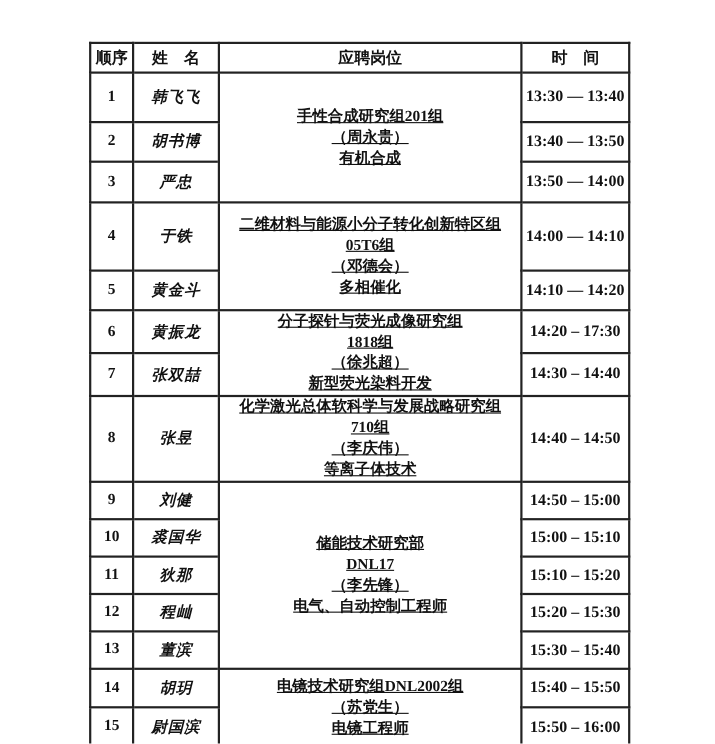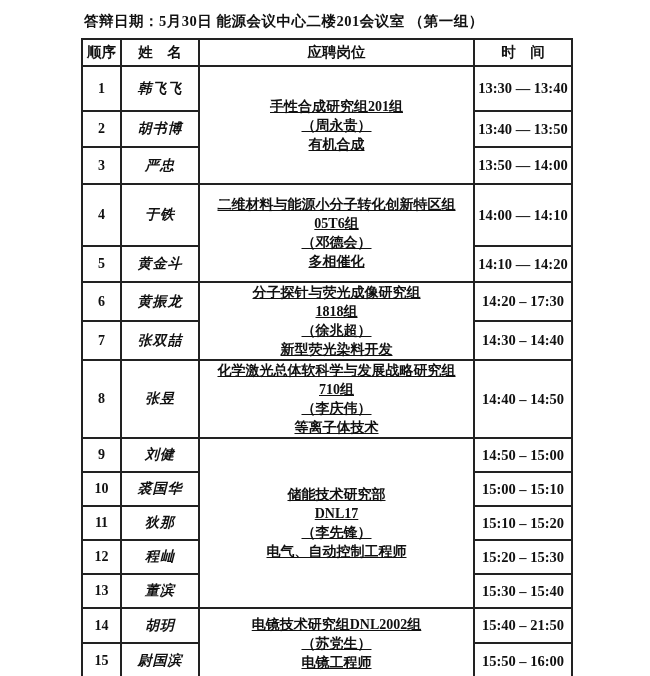--- a/index.html
+++ b/index.html
@@ -52,21 +52,20 @@
   tbody tr:nth-child(11) { height: 34px; }
   tbody tr:nth-child(12) { height: 34px; }
   tbody tr:nth-child(13) { height: 34px; }
   tbody tr:nth-child(14) { height: 35px; }
   tbody tr:nth-child(15) { height: 36px; }
 </style>
 </head>
 <body>
 
 <div class="page">
-  <div class="doc-title">答辩日期：5月30日  能源会议中心二楼201会议室  （第一组）</div>
 
   <table class="schedule">
     <colgroup>
       <col style="width:39px">
       <col style="width:78px">
       <col style="width:275px">
       <col style="width:98px">
     </colgroup>
     <thead>
       <tr>
@@ -172,21 +171,21 @@
           <td class="c-time">15:30 – 15:40</td>
         </tr>
         <tr>
           <td class="c-order">14</td>
           <td class="c-name">胡玥</td>
           <td class="c-pos" rowspan="2">
             <div class="pos-line">电镜技术研究组DNL2002组</div>
             <div class="pos-line">（苏党生）</div>
             <div class="pos-line">电镜工程师</div>
           </td>
-          <td class="c-time">15:40 – 21:50</td>
+          <td class="c-time">15:40 – 15:50</td>
         </tr>
         <tr>
           <td class="c-order">15</td>
           <td class="c-name">尉国滨</td>
           <td class="c-time">15:50 – 16:00</td>
         </tr>
       </tbody>
   </table>
 </div>
 

